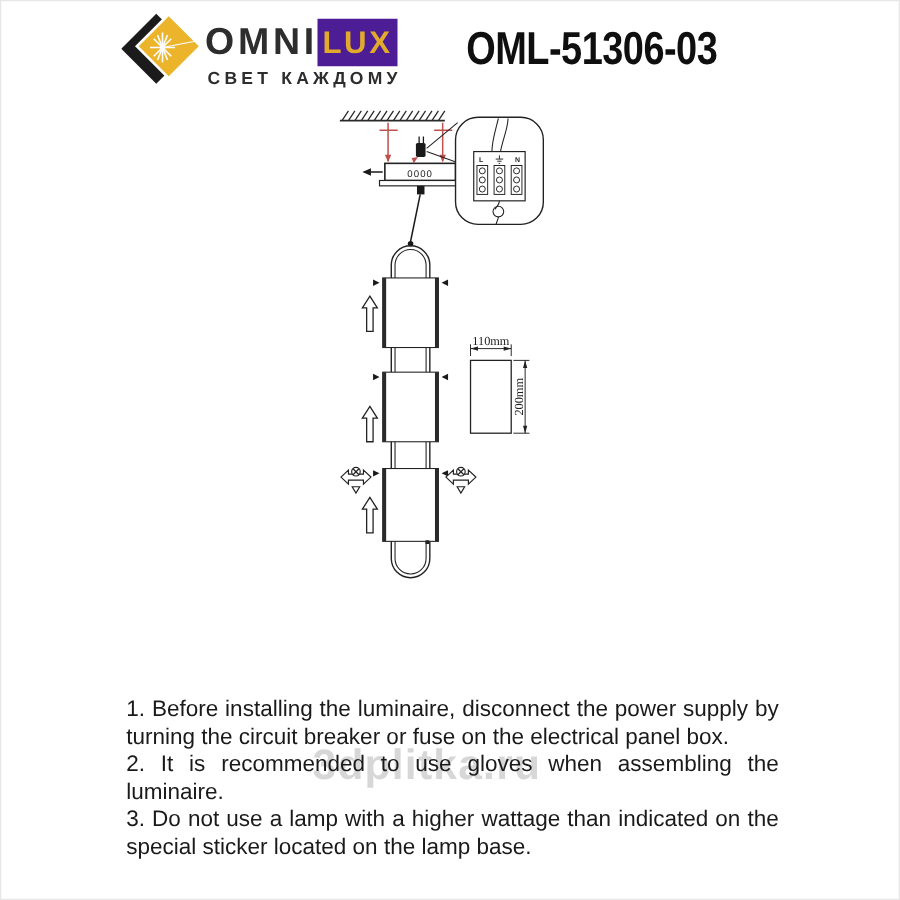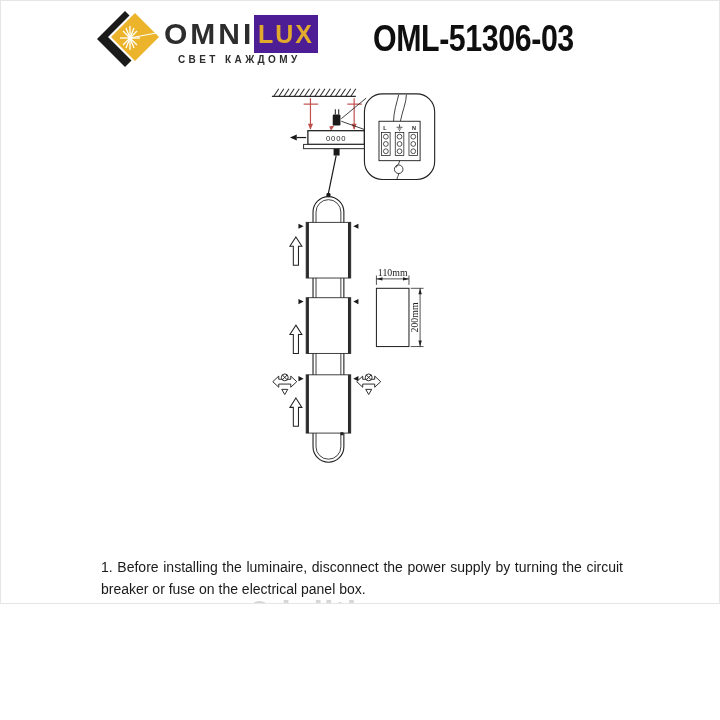--- a/index.html
+++ b/index.html
@@ -1,53 +1,53 @@
 <!DOCTYPE html>
 <html><head>
 <meta charset="utf-8">
 <style>
   html,body{margin:0;padding:0;background:#fff;}
   .page{
-    position:relative;width:720px;height:604px;background:#ffffff;
+    position:relative;width:720px;height:720px;background:#ffffff;
     font-family:"Liberation Sans",sans-serif;overflow:hidden;
     border:1px solid #e6e6e6;box-sizing:border-box;
   }
   
   .logo-svg{position:absolute;left:96px;top:6px;}
   .brand-word1{
     position:absolute;left:163px;top:16px;font-size:30px;font-weight:800;
     letter-spacing:3px;color:#2d2d2d;
   }
   .lux-box{
     position:absolute;left:253px;top:14px;width:64px;height:38px;background:#4c1d95;
     display:flex;align-items:center;justify-content:center;
   }
   .lux-text{font-size:25px;font-weight:800;letter-spacing:2px;color:#e2aa2d;}
   .brand-tagline{
-    position:absolute;left:165px;top:53px;font-size:10px;font-weight:700;
-    letter-spacing:3.4px;color:#2d2d2d;white-space:nowrap;margin-left:12px;
+    position:absolute;left:165px;top:53px;font-size:14px;font-weight:700;
+    letter-spacing:3.4px;color:#2d2d2d;white-space:nowrap;
   }
   .model-number{
     position:absolute;left:372px;top:17px;font-size:37px;font-weight:800;
     color:#0f0f0f;letter-spacing:-0.5px;transform:scaleX(0.82);transform-origin:left top;
     white-space:nowrap;
   }
   
   .diagram-svg{position:absolute;left:0;top:80px;}
   .dim-text{font-family:"Liberation Serif",serif;font-size:11.5px;fill:#1c1c1c;}
   .tiny-label{font-size:6.5px;fill:#1c1c1c;font-weight:bold;}
   .canopy-label{font-size:9px;fill:#1c1c1c;letter-spacing:1px;}
   
   .watermark{
     position:absolute;left:249px;top:592px;font-size:34px;font-weight:700;
     color:rgba(183,183,183,0.55);letter-spacing:1px;z-index:1;white-space:nowrap;text-align:right;
   }
   .instructions{
     position:absolute;left:100px;top:555px;width:522px;z-index:2;
-    font-size:14px;line-height:22px;color:#1a1a1a;text-align:justify;
+    font-size:18px;line-height:22px;color:#1a1a1a;text-align:justify;
   }
   .instructions p{margin:0;}
 </style>
 </head>
 <body>
 
 <div class="page">
 
   <div>
     <svg class="logo-svg" width="66" height="64" viewBox="0 0 66 64">
@@ -229,15 +229,16 @@
       <polygon points="429,390 427,383 431,383" fill="#222"></polygon>
       <text class="dim-text" x="0" y="0" text-anchor="middle" transform="rotate(-90 424 356) translate(424 359)">200mm</text>
     </g>
   </svg>
 
   <div class="watermark">3dplitka.ru</div>
 
   <div class="instructions">
     <p>1. Before installing the luminaire, disconnect the power supply by turning the circuit breaker or fuse on the electrical panel box.</p>
     <p>2. It is recommended to use gloves when assembling the luminaire.</p>
+    <p>3. Do not use a lamp with a higher wattage than indicated on the special sticker located on the lamp base.</p>
   </div>
 
 </div>
 
 </body></html>

